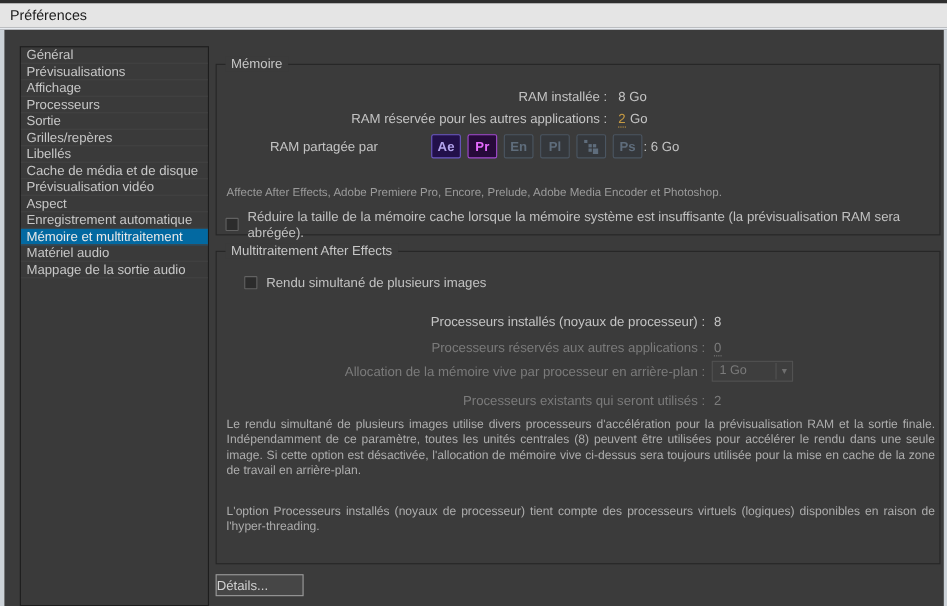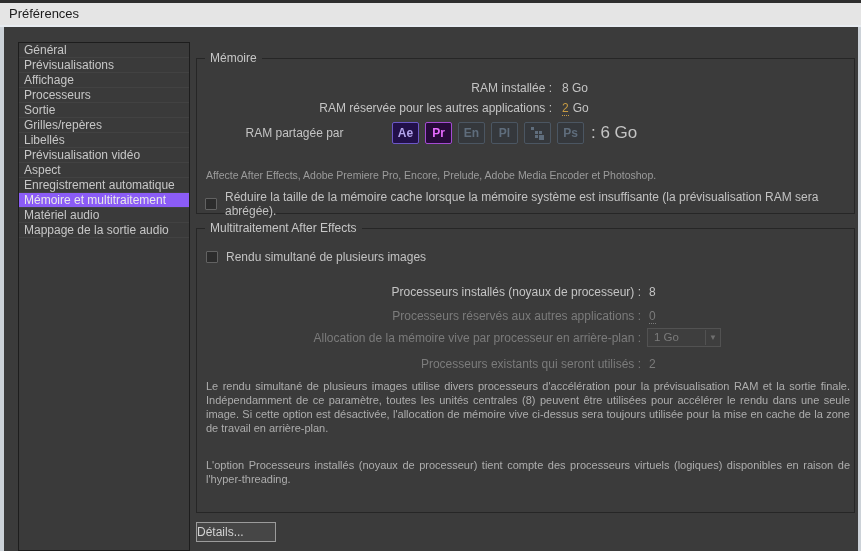--- a/index.html
+++ b/index.html
@@ -10,21 +10,21 @@
   .titlebar { position:absolute; top:3px; left:0; right:0; height:22px; background:#e5e5e5;
               color:#1b1b1b; font-size:13px; line-height:22px; padding-left:9px; }
   .title-sep { position:absolute; top:25px; left:0; right:0; height:2px; background:#e8ecf1; }
   .frame-left  { position:absolute; left:0; top:27px; bottom:0; width:4px; background:#ccd2d8; }
   .frame-right { position:absolute; right:0; top:27px; bottom:0; width:3px; background:#ccd2d8; }
 
   .sidebar { position:absolute; left:18px; top:42px; width:172px; bottom:0;
              background:#3a3a3a; border:1px solid #1d1d1d; }
   .side-item { height:15px; line-height:15px; font-size:12px; color:#c7c7c7; padding-left:5px;
                border-bottom:1px solid #424242; white-space:nowrap; overflow:hidden; cursor:default; }
-  .side-item.selected { background:#8b5cf6; color:#e9e9e9; }
+  .side-item.selected { background:#0369a1; color:#e9e9e9; }
 
   .group { position:absolute; left:196px; width:659px; border:1px solid #262626; }
   .group-label { position:absolute; top:-8px; left:8px; background:#3b3b3b; padding:0 5px;
                  font-size:12px; color:#c7c7c7; white-space:nowrap; }
   .group-memory { top:58px; height:156px; }
   .group-multi  { top:228px; height:285px; }
 
   .prow { position:absolute; left:0; right:0; height:15px; line-height:15px; font-size:12px; }
   .prow .lab { position:absolute; left:0; text-align:right; color:#c4c4c4; white-space:nowrap; }
   .prow .val { position:absolute; color:#c4c4c4; white-space:nowrap; }
@@ -40,26 +40,26 @@
   .m-row1 { top:22px; }
   .m-row2 { top:42px; }
   .shared-row { position:absolute; top:62px; left:0; height:24px; display:flex; align-items:center; }
   .shared-lab { width:195px; text-align:center; font-size:12px; color:#c4c4c4; }
   .icons { display:flex; gap:6px; }
   .app { width:27px; height:22px; border-radius:2px; display:flex; align-items:center;
          justify-content:center; font-weight:bold; font-size:12px; }
   .app.ae  { background:#22104a; border:1px solid #6c58c6; color:#b3a4ec; }
   .app.pr  { background:#270a3a; border:1px solid #a44bd2; color:#e76bff; }
   .app.dim { background:#35383c; border:1px solid #4b5662; color:#5f6d7c; }
-  .shared-val { margin-left:7px; font-size:17px; color:#c4c4c4; }
+  .shared-val { margin-left:1px; font-size:12px; color:#c4c4c4; }
 
   .note { position:absolute; top:110px; left:9px; font-size:10.5px; color:#9b9b9b; white-space:nowrap; }
   .chk-row { position:absolute; display:flex; align-items:center; gap:8px; font-size:12px; color:#c2c2c2; }
   .chk-mem { top:131px; left:8px; }
-  .chk-mp  { top:21px; left:9px; }
+  .chk-mp  { top:21px; left:25px; }
   .checkbox { width:12px; height:12px; background:#2c2c2c; border:1px solid #626262;
               border-radius:1px; flex:0 0 auto; cursor:pointer; }
 
   .mp-rowA { top:56px; }
   .mp-rowB { top:80px; }
   .mp-rowC { top:102px; }
   .mp-rowD { top:128px; }
 
   .dropdown { position:absolute; left:450px; top:-3px; width:74px; height:19px; background:#3e3e3e;
               border:1px solid #525252; display:flex; align-items:center; }
@@ -89,20 +89,21 @@
   <div class="frame-right"></div>
 
   <div class="sidebar">
     <div class="side-item">Général</div>
     <div class="side-item">Prévisualisations</div>
     <div class="side-item">Affichage</div>
     <div class="side-item">Processeurs</div>
     <div class="side-item">Sortie</div>
     <div class="side-item">Grilles/repères</div>
     <div class="side-item">Libellés</div>
+    <div class="side-item">Cache de média et de disque</div>
     <div class="side-item">Prévisualisation vidéo</div>
     <div class="side-item">Aspect</div>
     <div class="side-item">Enregistrement automatique</div>
     <div class="side-item selected">Mémoire et multitraitement</div>
     <div class="side-item">Matériel audio</div>
     <div class="side-item">Mappage de la sortie audio</div>
   </div>
 
   <div class="group group-memory">
     <span class="group-label">Mémoire</span>

